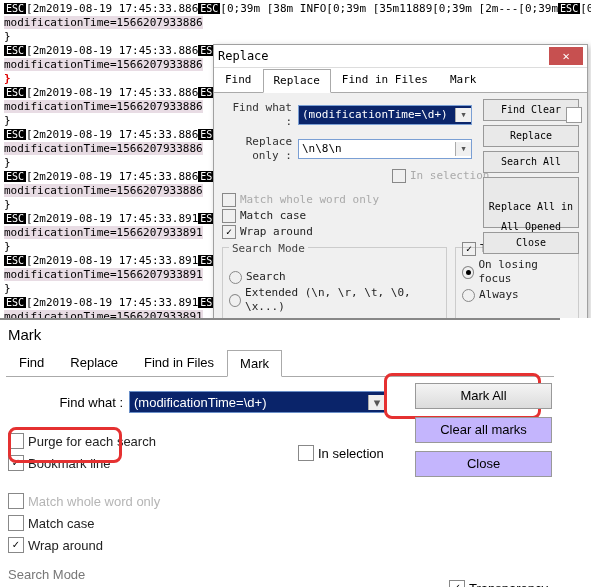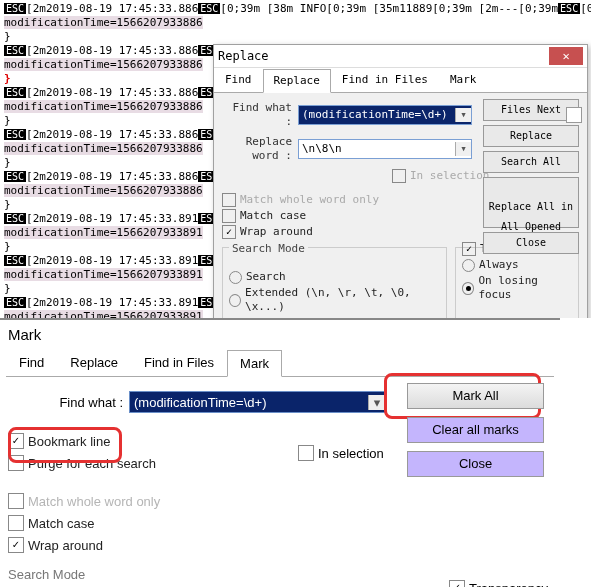--- a/index.html
+++ b/index.html
@@ -42,21 +42,21 @@
 .mark-tabs .mt{padding:5px 12px;border:1px solid transparent;border-bottom:none}
 .mark-tabs .mt.active{border:1px solid #aaa;border-bottom:1px solid #fff;background:#fff;position:relative;top:1px}
 .mark-body{padding:14px 8px;position:relative}
 .mark-row{display:flex;align-items:center}
 .mark-row label{width:115px;text-align:right;margin-right:6px}
 .mcombo{width:255px;height:20px;border:1px solid #6a8fc8;background:#0a246a;color:#fff;display:flex;align-items:center}
 .mcombo span{flex:1;padding:0 4px}
 .mcombo .arr{width:16px;background:#eee;color:#555;text-align:center;border-left:1px solid #aaa}
 .mbtn{width:135px;height:24px;border:1px solid #999;background:#c4b5fd;text-align:center;line-height:24px;font-size:13px;margin-bottom:8px}
 .mbtn.gb{background:linear-gradient(#f4f4f4,#dcdcdc)}
-.mbtncol{position:absolute;right:16px;top:6px}
+.mbtncol{position:absolute;right:8px;top:6px}
 .redbox{border:3px solid #e53131;border-radius:8px;position:absolute}
 .rb1{left:384px;top:-4px;width:151px;height:40px}
 .rb2{left:8px;top:50px;width:108px;height:30px}
 .mbody-left{margin-top:20px}
 .mbody-left .chkrow{font-size:13px;margin:6px 0}
 .mbody-left .chk{width:14px;height:14px}
 .mbody-left .grey{color:#b5b5b5}
 .sel-chk{position:absolute;left:298px;top:68px;display:flex;align-items:center;font-size:13px}
 .sel-chk .chk{width:14px;height:14px}
 .sm{color:#777;margin-top:14px}
@@ -97,38 +97,38 @@
     </div>
     <div class="tabrow">
       <div class="tab">Find</div>
       <div class="tab active">Replace</div>
       <div class="tab">Find in Files</div>
       <div class="tab">Mark</div>
     </div>
     <div class="dlg-body">
       <div class="btncol">
         <div style="position:relative">
-          <div class="b">Files Next</div>
+          <div class="b">Find Clear</div>
           <div class="xtra"></div>
         </div>
         <div class="b">Replace</div>
         <div class="b">Search All</div>
         <div class="b tall">Replace All in All Opened Documents</div>
         <div class="b">Close</div>
       </div>
 
       <div class="row" style="width:250px">
         <label>Find what :</label>
         <div class="combo sel">
             <span>(modificationTime=\d+)</span>
             <div class="arr">▾</div>
           </div>
       </div>
       <div class="row" style="width:250px">
-        <label>Replace word :</label>
+        <label>Replace only :</label>
         <div class="combo">
             <span>\n\8\n</span>
             <div class="arr">▾</div>
           </div>
       </div>
 
       <div class="chkrow grey" style="margin-left:170px;margin-top:2px">
           <span class="chk"></span>
           <span>In selection</span>
         </div>
@@ -159,26 +159,26 @@
               <span>Extended (\n, \r, \t, \0, \x...)</span>
             </div>
           
         </div>
         <div class="grp" style="width:110px">
           <div class="chkrow" style="margin-top:-12px">
               <span class="chk on"></span>
               <span>Transparency</span>
             </div>
           <div class="chkrow">
+              <span class="rad on"></span>
+              <span>On losing focus</span>
+            </div>
+          <div class="chkrow">
               <span class="rad"></span>
               <span>Always</span>
-            </div>
-          <div class="chkrow">
-              <span class="rad on"></span>
-              <span>On losing focus</span>
             </div>
 
         </div>
       </div>
     </div>
 
   </div>
 </div>
 
 <div class="mark-panel">
@@ -207,26 +207,26 @@
         </div>
     </div>
 
     <div class="sel-chk">
         <span class="chk"></span>
         <span>In selection</span>
       </div>
 
     <div class="mbody-left">
       <div class="chkrow">
+          <span class="chk"></span>
+          <span>Purge for each search</span>
+        </div>
+      <div class="chkrow">
           <span class="chk on"></span>
           <span>Bookmark line</span>
-        </div>
-      <div class="chkrow">
-          <span class="chk"></span>
-          <span>Purge for each search</span>
         </div>
       <div style="height:10px"></div>
       <div class="chkrow grey">
           <span class="chk"></span>
           <span>Match whole word only</span>
         </div>
       <div class="chkrow">
           <span class="chk"></span>
           <span>Match case</span>
         </div>

